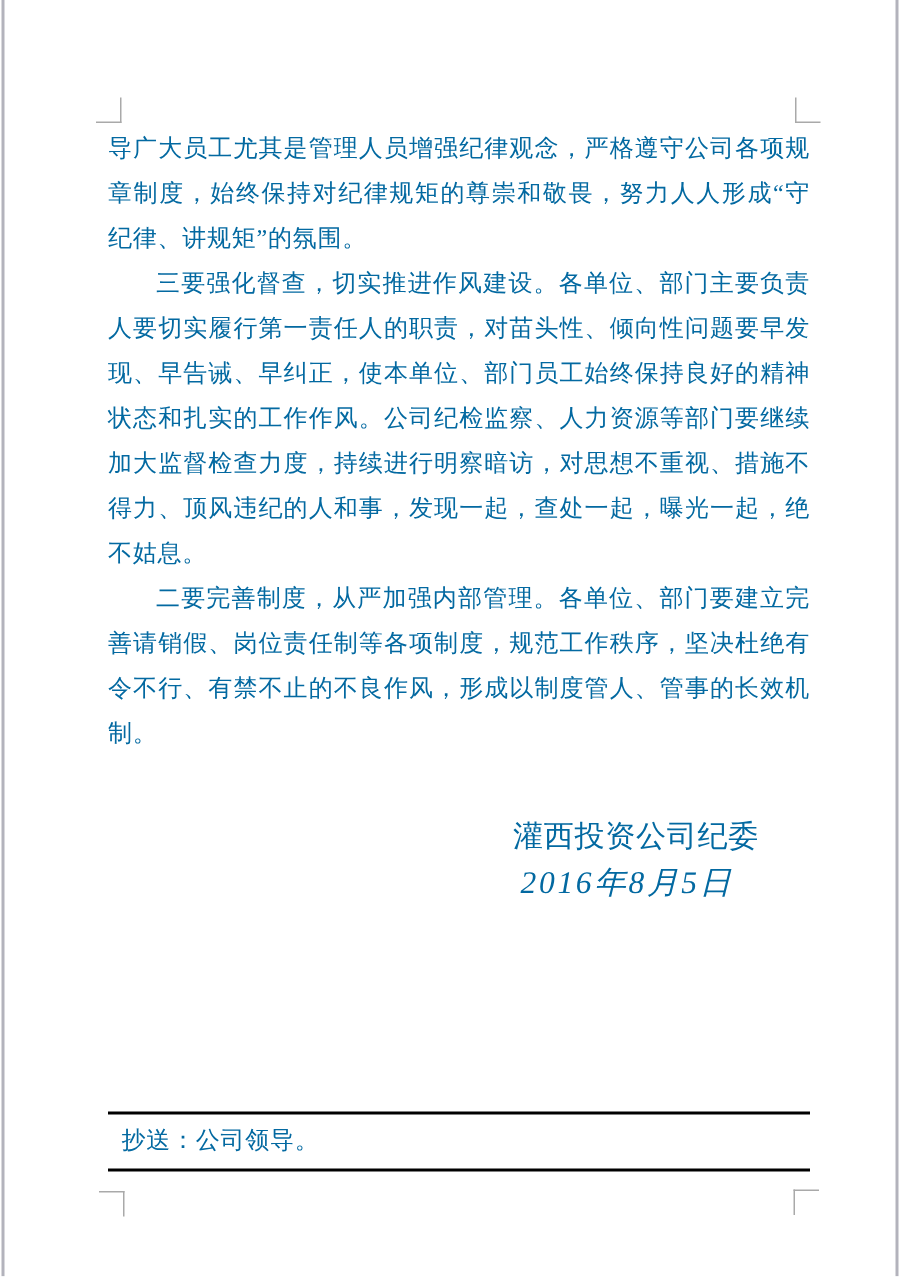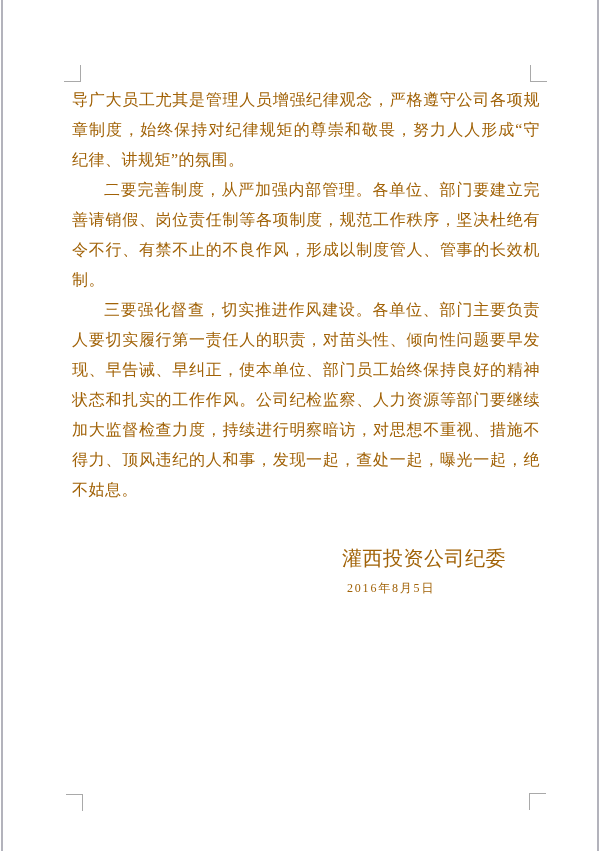--- a/index.html
+++ b/index.html
@@ -7,21 +7,21 @@
     padding: 0;
     background: #ffffff;
   }
   .page {
     position: relative;
     width: 605px;
     height: 851px;
     background: #ffffff;
     overflow: hidden;
     font-family: "Liberation Serif", "DejaVu Serif", serif;
-    color: #a16207;
+    color: #0369a1;
   }
   
   .page-edge {
     position: absolute;
     top: 0;
     bottom: 0;
     width: 2px;
     background: #b3b3bc;
   }
   .page-edge.left  { left: 1px; }
@@ -64,24 +64,25 @@
     top: 543px;
     font-size: 20px;
     line-height: 30px;
     letter-spacing: 0.5px;
     white-space: nowrap;
   }
   .signature-date {
     position: absolute;
     left: 347px;
     top: 573px;
-    font-size: 12px;
+    font-size: 21px;
     line-height: 30px;
     letter-spacing: 1.8px;
     white-space: nowrap;
+    font-style: italic;
   }
 
   .cc-block {
     position: absolute;
     left: 72px;
     top: 741px;
     width: 468px;
     height: 40px;
     box-sizing: border-box;
     border-top: 2px solid #000000;
@@ -100,22 +101,25 @@
   <div class="page-edge left"></div>
   <div class="page-edge right"></div>
 
   <div class="margin-mark tl"></div>
   <div class="margin-mark tr"></div>
   <div class="margin-mark bl"></div>
   <div class="margin-mark br"></div>
 
   <div class="doc-body">
     <p class="continuation">导广大员工尤其是管理人员增强纪律观念，严格遵守公司各项规章制度，始终保持对纪律规矩的尊崇和敬畏，努力人人形成“守纪律、讲规矩”的氛围。</p>
+    <p>三要强化督查，切实推进作风建设。各单位、部门主要负责人要切实履行第一责任人的职责，对苗头性、倾向性问题要早发现、早告诫、早纠正，使本单位、部门员工始终保持良好的精神状态和扎实的工作作风。公司纪检监察、人力资源等部门要继续加大监督检查力度，持续进行明察暗访，对思想不重视、措施不得力、顶风违纪的人和事，发现一起，查处一起，曝光一起，绝不姑息。</p>
     <p>二要完善制度，从严加强内部管理。各单位、部门要建立完善请销假、岗位责任制等各项制度，规范工作秩序，坚决杜绝有令不行、有禁不止的不良作风，形成以制度管人、管事的长效机制。</p>
-    <p>三要强化督查，切实推进作风建设。各单位、部门主要负责人要切实履行第一责任人的职责，对苗头性、倾向性问题要早发现、早告诫、早纠正，使本单位、部门员工始终保持良好的精神状态和扎实的工作作风。公司纪检监察、人力资源等部门要继续加大监督检查力度，持续进行明察暗访，对思想不重视、措施不得力、顶风违纪的人和事，发现一起，查处一起，曝光一起，绝不姑息。</p>
   </div>
 
   <div class="signature-name">灌西投资公司纪委</div>
 
   <div class="signature-date">2016年8月5日</div>
 
+  <div class="cc-block">
+    <span>抄送：公司领导。</span>
+  </div>
 
 </div>
 
 </body></html>

